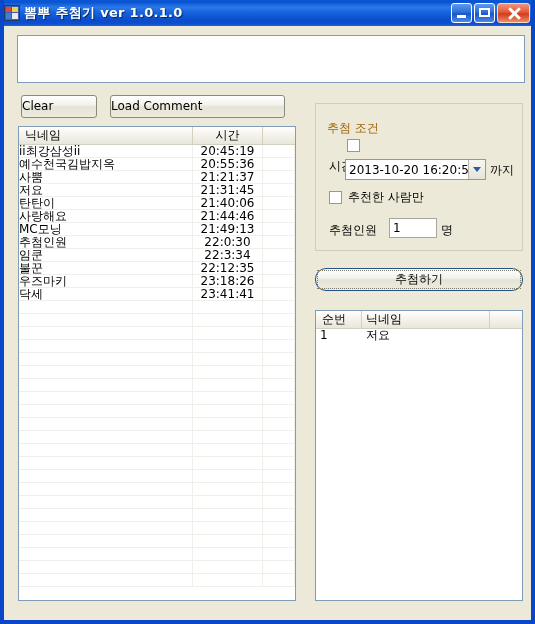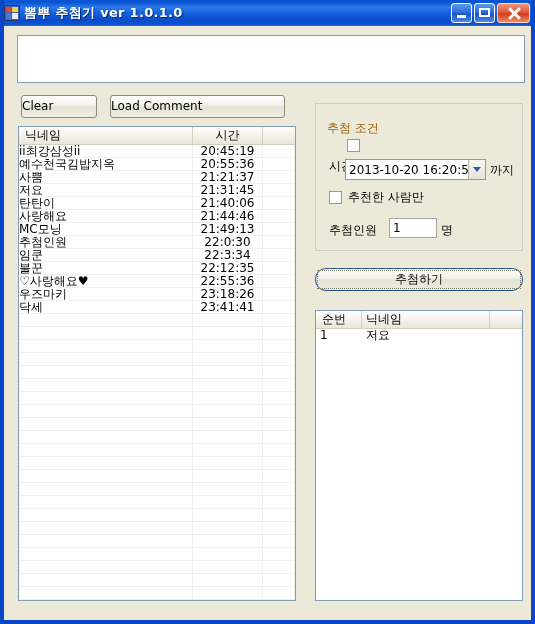--- a/index.html
+++ b/index.html
@@ -446,25 +446,20 @@
           <div class="cell c-nick">임쿤</div>
           <div class="cell c-time">22:3:34</div>
           <div class="cell c-pad"></div>
         </div>
         <div class="lv-row">
           <div class="cell c-nick">불꾼</div>
           <div class="cell c-time">22:12:35</div>
           <div class="cell c-pad"></div>
         </div>
         <div class="lv-row">
-          <div class="cell c-nick">♡사랑해요♥</div>
-          <div class="cell c-time">22:55:36</div>
-          <div class="cell c-pad"></div>
-        </div>
-        <div class="lv-row">
           <div class="cell c-nick">우즈마키</div>
           <div class="cell c-time">23:18:26</div>
           <div class="cell c-pad"></div>
         </div>
         <div class="lv-row">
           <div class="cell c-nick">닥세</div>
           <div class="cell c-time">23:41:41</div>
           <div class="cell c-pad"></div>
         </div>
         <div class="lv-row">

